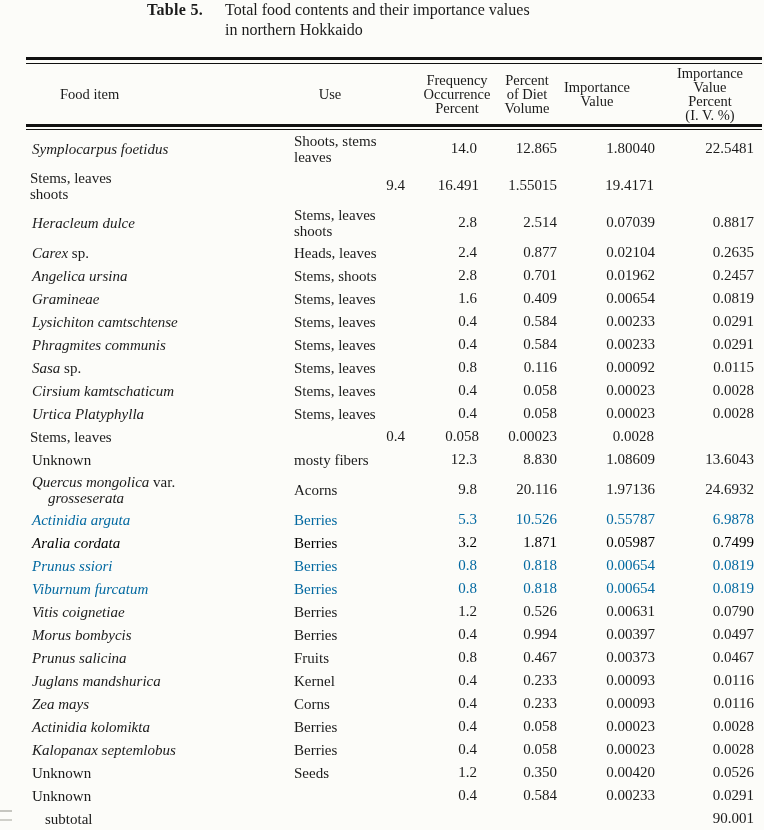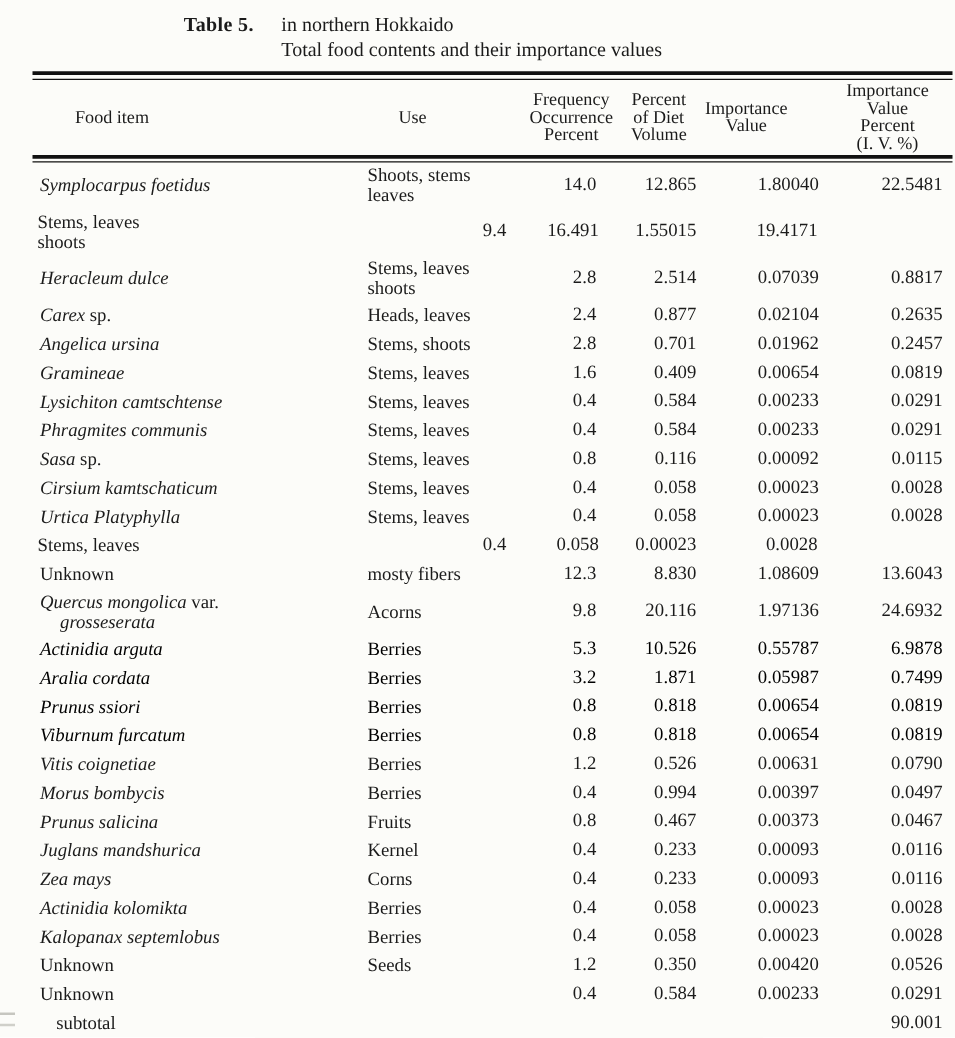--- a/index.html
+++ b/index.html
@@ -3,21 +3,21 @@
 <meta charset="utf-8">
 <style>
   html,body{margin:0;padding:0;background:#ffffff;}
   .page{
     width:764px;height:830px;position:relative;overflow:hidden;
     background:#fcfcf9;
     font-family:"Liberation Serif","DejaVu Serif",serif;
     color:#1b1b1b;
   }
   
-  .title{position:absolute;top:11px;left:147px;display:flex;font-size:16px;line-height:20px;}
+  .title{position:absolute;top:0;left:147px;display:flex;font-size:16px;line-height:20px;}
   .t-label{font-weight:bold;letter-spacing:.3px;margin-right:22px;white-space:nowrap;}
   .t-text div{white-space:nowrap;}
   
   .table{position:absolute;top:57px;left:26px;width:736px;}
   .rule{height:2.5px;border-top:3.5px solid #111;border-bottom:1.4px solid #111;}
   
   .thead{
     display:grid;grid-template-columns:264px 118px 72px 78px 98px 100px;
     align-items:center;height:58px;font-size:14.5px;line-height:14px;padding:1px 0;
   }
@@ -40,36 +40,36 @@
   .c-food .it{font-style:italic;}
   .c-food .food2{padding-left:16px;}
   .c-food.indent{padding-left:19px;}
   .c-use{padding-left:4px;line-height:16px;}
   .c-num{text-align:right;}
   .c-freq{padding-right:3px;}
   .c-pdv{padding-right:1px;}
   .c-iv{padding-right:1px;}
   .c-ivp{padding-right:2px;}
   
-  .tone-faint{color:#000000;}
+  .tone-faint{color:#0369a1;}
   .tone-mid{color:#000000;}
   
   .artifact{position:absolute;left:0px;top:810px;width:12px;height:7px;
     border-top:2px solid #b9b9b2;border-bottom:2px solid #c6c6bf;opacity:.8;}
 </style>
 </head>
 <body>
 
 <div class="page">
 
   <div class="title">
     <span class="t-label">Table 5.</span>
     <span class="t-text">
+      <div>Total food contents and their importance values</div>
       <div>in northern Hokkaido</div>
-      <div>Total food contents and their importance values</div>
     </span>
   </div>
 
   <div class="table">
     <div class="rule"></div>
 
     <div class="thead">
       <div class="hcell h-food">
           <div>Food item</div>
         </div>

